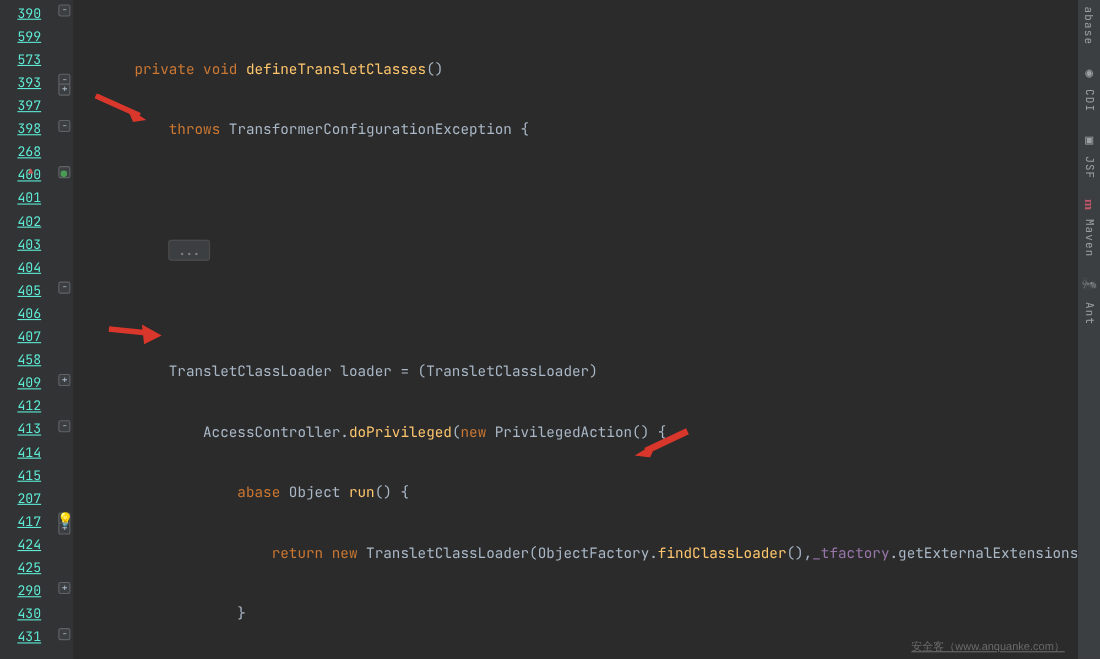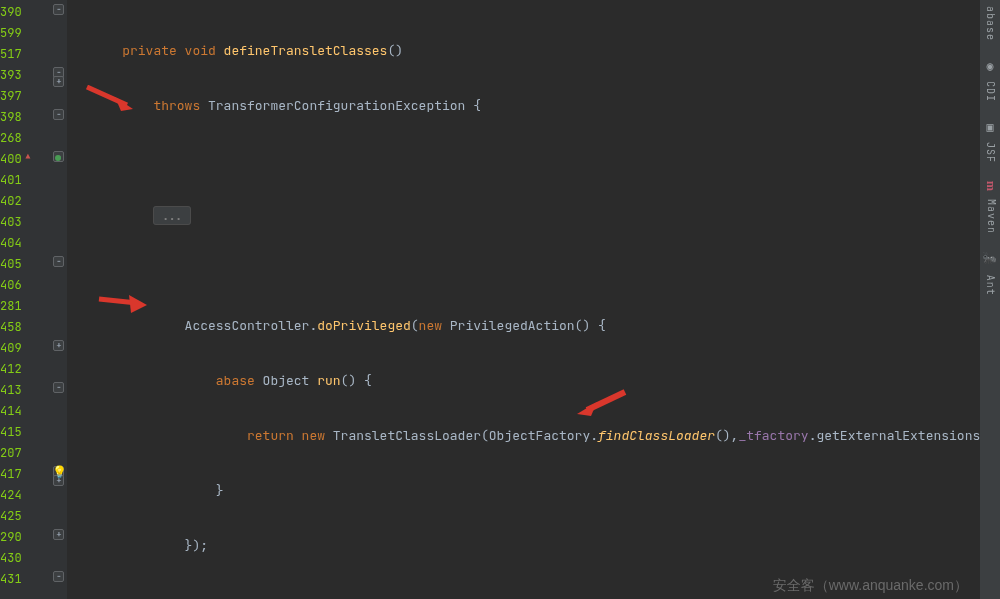--- a/index.html
+++ b/index.html
@@ -1,72 +1,72 @@
 <!DOCTYPE html>
 <html><head>
 <meta charset="utf-8">
 <style>
   * { margin:0; padding:0; box-sizing:border-box; }
   html,body { width:1000px; height:599px; overflow:hidden; background:#2b2b2b;
     font-family:Menlo,Consolas,"JetBrains Mono",monospace; font-size:13px; }
   .editor-wrap { display:flex; width:1000px; height:599px; position:relative; }
   .gutter { width:55px; background:#313335; padding-top:2px; }
-  .gutter .ln { height:21px; line-height:21px; text-align:left;
-    padding-right:12px; color:#84cc16; font-size:12px; }
+  .gutter .ln { height:21px; line-height:21px; text-align:right;
+    padding-right:12px; color:#5eead4; font-size:12px;text-decoration:underline; }
   .fold-col { width:20px; background:#313335; padding-top:2px; position:relative; }
   .fold-col .mk { position:absolute; width:11px; height:11px; left:4px;
     border:1px solid #606366; border-radius:2px; background:#3c3f41;
     color:#a9b7c6; font-size:9px; line-height:9px; text-align:center; }
   .fold-col .mk.plus::before { content:"+"; }
   .fold-col .mk.minus::before { content:"−"; }
   .fold-col .bulb { position:absolute; left:3px; font-size:12px; color:#e8b73e; }
   .fold-col .dot   { position:absolute; left:6px; width:6px; height:6px; border-radius:50%; background:#499c54; }
-  .code { flex:1; background:#2b2b2b; padding-top:6px; padding-left:8px;
+  .code { flex:1; background:#2b2b2b; padding-top:18px; padding-left:8px;
     position:relative; color:#a9b7c6; white-space:pre; }
   .code .row { height:21px; line-height:21px; }
   
   .kw  { color:#cc7832; }       
   .ty  { color:#a9b7c6; }       
   .mcall { color:#ffc66d; }      
   .fld { color:#9876aa;text-align:center; }
   .collapsed { color:#808080; background:#3c3f41;
     padding:0 6px; border-radius:3px; border:1px solid #4b4b4b; }
   
   .right-strip { width:22px; background:#3c3f41; display:flex;
     flex-direction:column; align-items:center; gap:18px; padding-top:6px;
     font-size:10px; color:#9aa0a4; }
   .right-strip .tool { writing-mode:vertical-rl; text-orientation:mixed;
     letter-spacing:1px; cursor:pointer; }
   .right-strip .tool .ic { font-style:normal; font-weight:bold; font-size:12px; }
   
   .arrow { position:absolute; width:50px; height:28px; pointer-events:none; }
-  .watermark { position:absolute; right:32px; bottom:4px; font-size:14px;
-    color:#6a6a6a; font-family:sans-serif; }
+  .watermark { position:absolute; right:32px; bottom:4px; font-size:10px;
+    color:#6a6a6a; font-family:sans-serif;text-decoration:underline; }
 </style>
 </head>
 <body>
 
 <div class="editor-wrap">
 
   <div class="gutter" id="gutter">
       <div class="ln">390</div>
       <div class="ln">599</div>
-      <div class="ln">517</div>
+      <div class="ln">573</div>
       <div class="ln">393</div>
       <div class="ln">397</div>
       <div class="ln">398</div>
       <div class="ln">268</div>
       <div class="ln">400</div>
       <div class="ln">401</div>
       <div class="ln">402</div>
       <div class="ln">403</div>
       <div class="ln">404</div>
       <div class="ln">405</div>
       <div class="ln">406</div>
-      <div class="ln">281</div>
+      <div class="ln">407</div>
       <div class="ln">458</div>
       <div class="ln">409</div>
       <div class="ln">412</div>
       <div class="ln">413</div>
       <div class="ln">414</div>
       <div class="ln">415</div>
       <div class="ln">207</div>
       <div class="ln">417</div>
       <div class="ln">424</div>
       <div class="ln">425</div>
@@ -92,23 +92,24 @@
       <div class="dot" style="top: 155px;"></div>
       <div style="position: absolute; left: -24px; top: 151px; color: rgb(199, 84, 80); font-size: 8px;">▲</div>
     </div>
 
   <div class="code">
     <div class="row"><span class="ty">      </span><span class="kw">private void </span><span class="mcall">defineTransletClasses</span><span>()</span></div>
     <div class="row"><span>          </span><span class="kw">throws </span><span>TransformerConfigurationException {</span></div>
     <div class="row"></div>
     <div class="row"><span>          </span><span class="collapsed">...</span></div>
     <div class="row"></div>
+    <div class="row"><span>          </span><span>TransletClassLoader loader = (TransletClassLoader)</span></div>
     <div class="row"><span>              </span><span>AccessController.</span><span class="mcall" style="">doPrivileged</span><span>(</span><span class="kw">new </span><span>PrivilegedAction() {</span></div>
     <div class="row"><span>                  </span><span class="kw">abase </span><span>Object </span><span class="mcall">run</span><span>() {</span></div>
-    <div class="row"><span>                      </span><span class="kw">return new </span><span>TransletClassLoader(ObjectFactory.</span><span class="mcall" style="font-style:italic">findClassLoader</span><span>(),</span><span class="fld">_tfactory</span><span>.getExternalExtensions</span></div>
+    <div class="row"><span>                      </span><span class="kw">return new </span><span>TransletClassLoader(ObjectFactory.</span><span class="mcall" style="">findClassLoader</span><span>(),</span><span class="fld">_tfactory</span><span>.getExternalExtensions</span></div>
     <div class="row"><span>                  </span><span>}</span></div>
     <div class="row"><span>              </span><span>});</span></div>
     
     
     
     
     
     
     
     

